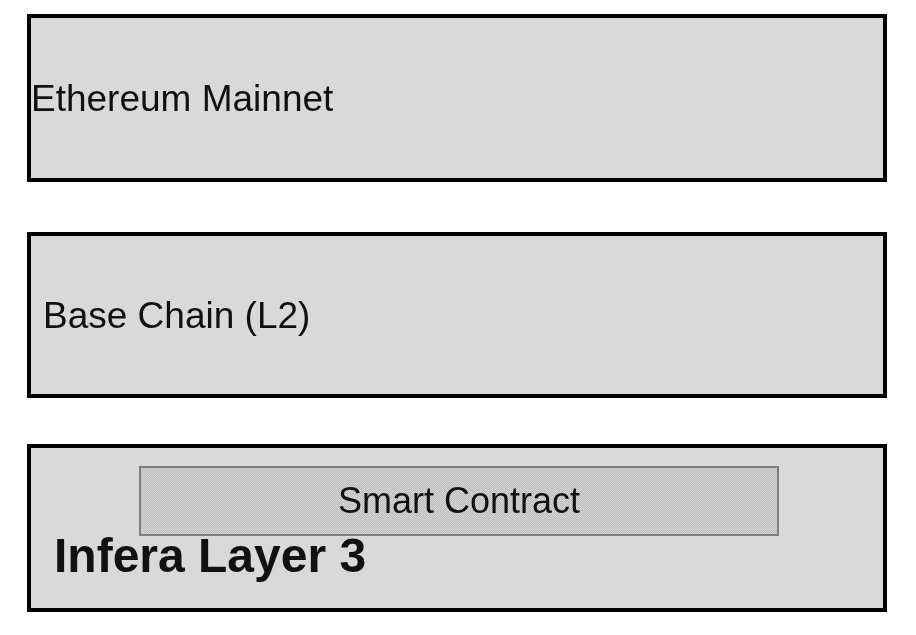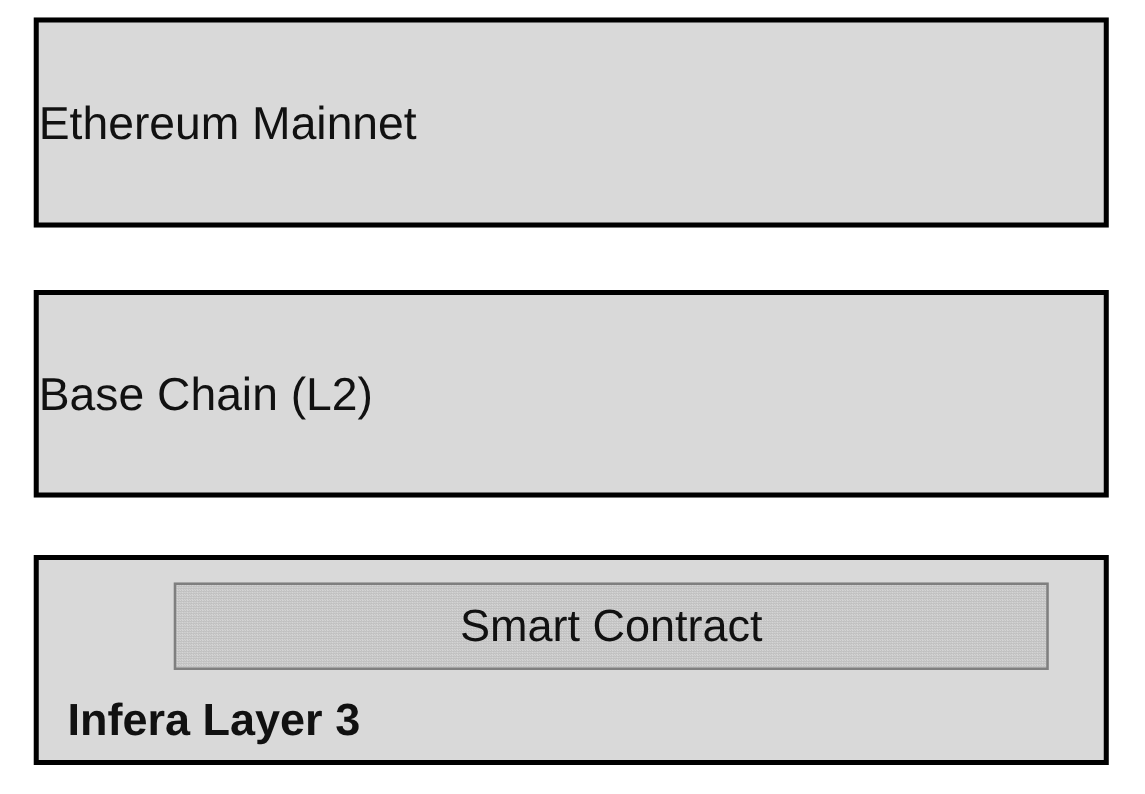--- a/index.html
+++ b/index.html
@@ -21,53 +21,53 @@
     left: 27px;
     width: 860px;
     box-sizing: border-box;
     border: 4px solid var(--layer-border, #000000);
     background: var(--layer-fill, #d9d9d9);
     display: flex;
     align-items: center;
     justify-content: flex-start;
   }
   #box-ethereum { top: 14px;  height: 168px; }
-  #box-base     { top: 232px; height: 166px; }
+  #box-base     { top: 232px; height: 166px; padding-left: 12px; }
   #box-infera   { top: 444px; height: 168px; }
   .layer-label {
     font-size: 37px;
     line-height: 1;
     white-space: nowrap;
   }
   .nested-box {
     position: absolute;
     left: 108px;
     top: 18px;
-    width: 700px;
+    width: 640px;
     height: 70px;
     box-sizing: border-box;
     border: 2px solid var(--nested-border, #7f7f7f);
     background-color: var(--nested-fill, #c7c7c7);
     
     background-image: repeating-conic-gradient(rgba(255,255,255,0.25) 0% 25%, rgba(0,0,0,0.05) 0% 50%);
     background-size: 2px 2px;
     display: flex;
     align-items: center;
     justify-content: center;
   }
   .nested-label {
     font-size: 36px;
     line-height: 1;
     white-space: nowrap;
   }
   .container-label {
     position: absolute;
     left: 23px;
-    bottom: 14px;
-    font-size: 36px;
+    bottom: 28px;
+    font-size: 48px;
     font-weight: bold;
     line-height: 1;
     white-space: nowrap;
   }
 </style>
 </head>
 <body>
 
 <div class="canvas">
 

